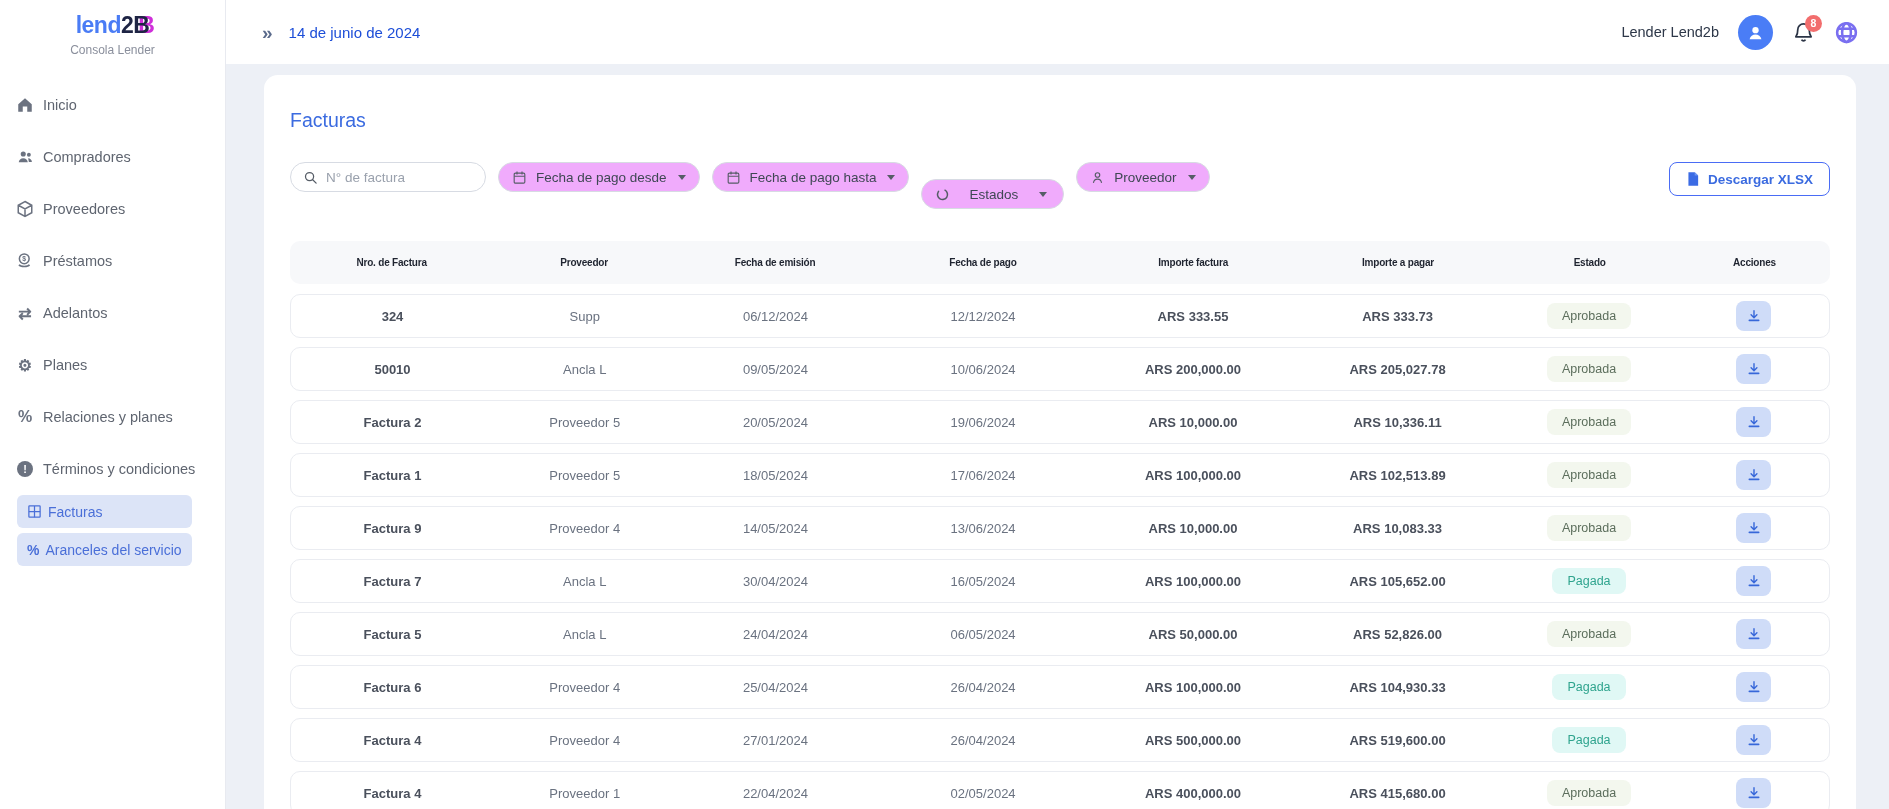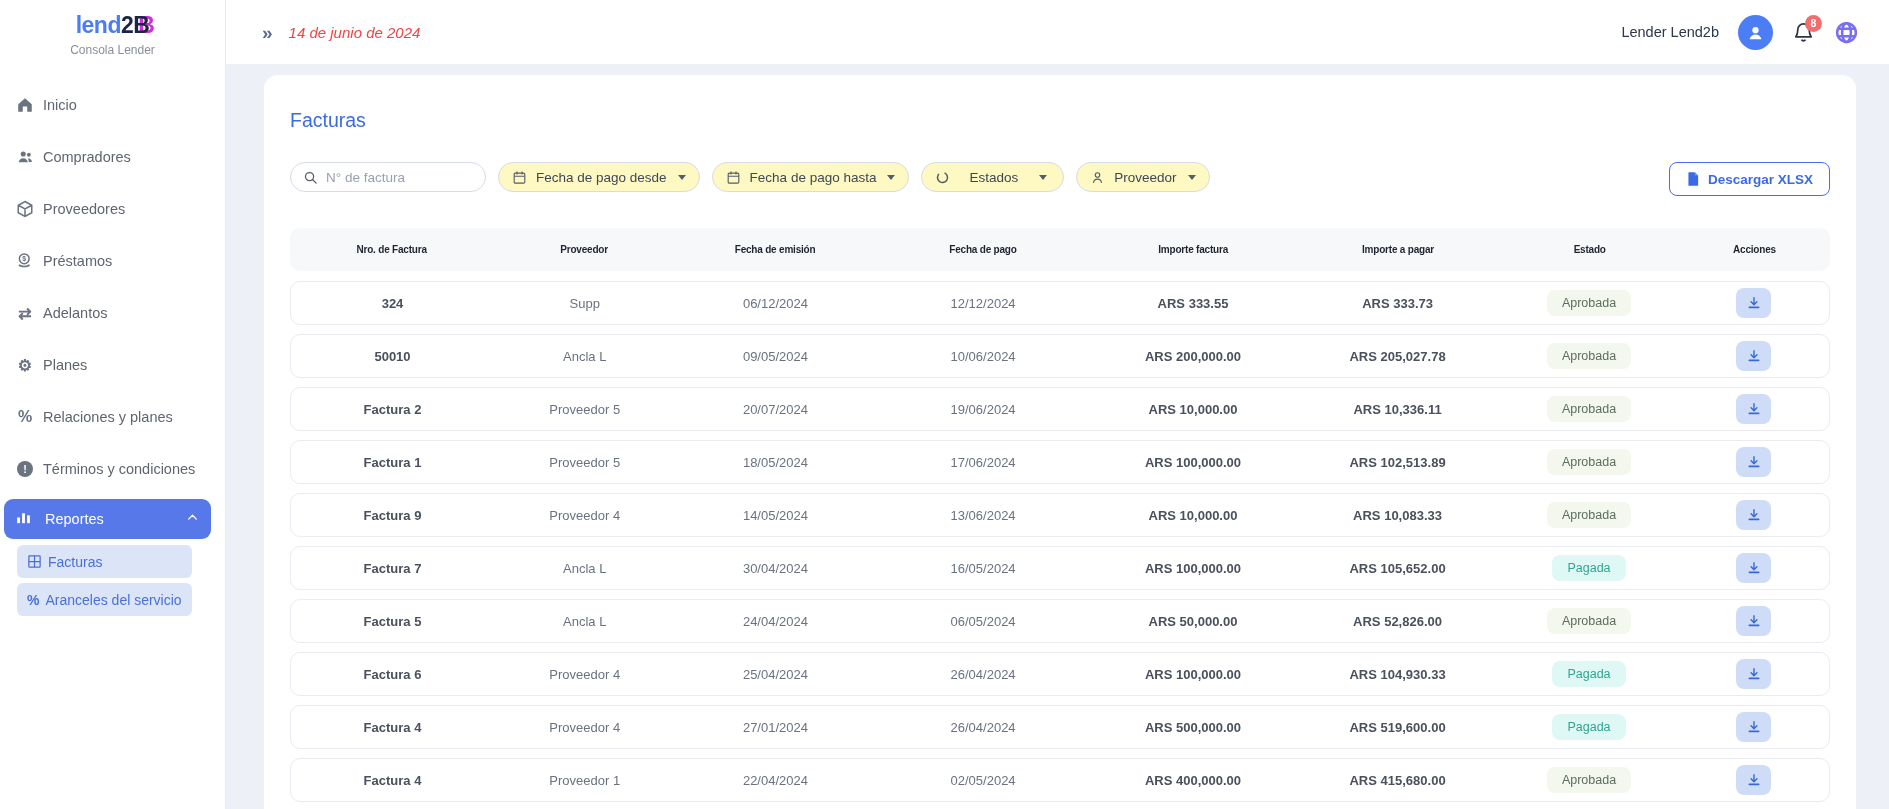--- a/index.html
+++ b/index.html
@@ -70,21 +70,21 @@
   .subitem svg{stroke:var(--subitem-text);fill:none;stroke-width:2;}
   .subitem .pct{font-weight:bold;font-size:14px;}
   
   .right-col{flex:1;display:flex;flex-direction:column;height:100%;}
   .topbar{
     height:64px;min-height:64px;background:#fff;
     display:flex;align-items:center;padding:0 30px 0 36px;
   }
   .topbar-left{display:flex;align-items:center;gap:16px;}
   .collapse-icon{font-size:19px;color:#5b6b8c;font-weight:bold;cursor:pointer;line-height:1;}
-  .topbar-date{font-size:15px;color:#ef4444;font-style:italic;}
+  .topbar-date{font-size:15px;color:#1d4ed8;}
   .topbar-right{margin-left:auto;display:flex;align-items:center;gap:19px;}
   .user-name{font-size:14.5px;color:#2d3748;}
   .avatar{
     width:35px;height:35px;border-radius:50%;background:var(--avatar-bg);
     display:flex;align-items:center;justify-content:center;cursor:pointer;
   }
   .bell-wrap{position:relative;cursor:pointer;display:flex;}
   .bell-badge{
     position:absolute;top:-6px;right:-7px;min-width:17px;height:17px;border-radius:50%;
     background:var(--notification-badge);color:#fff;font-size:10.5px;font-weight:bold;
@@ -106,21 +106,21 @@
   .search-box{
     width:196px;height:30px;border:1px solid #d7dbe3;border-radius:15px;
     display:flex;align-items:center;gap:8px;padding:0 12px;background:#fff;
   }
   .search-box input{
     border:none;outline:none;font-size:13.5px;color:#3f4754;width:100%;
     font-family:"Liberation Sans", sans-serif;background:transparent;
   }
   .search-box input::placeholder{color:#9aa1ad;}
   .pill{
-    height:30px;border:1px solid #d7dbe3;border-radius:15px;background:#fef9c3;
+    height:30px;border:1px solid #d7dbe3;border-radius:15px;background:#f0abfc;
     display:flex;align-items:center;gap:9px;padding:0 13px 0 13px;
     font-size:13.5px;color:#3f4754;cursor:pointer;white-space:nowrap;
   }
   .pill svg{stroke:#555c66;fill:none;stroke-width:1.8;}
   .caret{
     width:0;height:0;border-left:4.5px solid transparent;border-right:4.5px solid transparent;
     border-top:5.5px solid #555c66;margin-left:2px;
   }
   .xlsx-btn{
     margin-left:auto;height:34px;padding:0 16px;border:1.5px solid var(--primary);
@@ -216,35 +216,20 @@
       <span class="ni nav-glyph">%</span>
       <span>Relaciones y planes</span>
     </div>
     <div class="nav-item">
       <span class="ni">
           <span class="alert-circle">!</span>
         </span>
       <span>Términos y condiciones</span>
     </div>
 
-    <div class="nav-active">
-      <span class="ni">
-        <svg width="17" height="17" viewBox="0 0 24 24">
-            <rect x="3" y="12" width="4" height="8" fill="#fff" stroke="none"></rect>
-            <rect x="10" y="6" width="4" height="14" fill="#fff" stroke="none"></rect>
-            <rect x="17" y="9" width="4" height="11" fill="#fff" stroke="none"></rect>
-          </svg>
-      </span>
-      <span>Reportes</span>
-      <span class="chev">
-        <svg width="13" height="13" viewBox="0 0 24 24">
-            <path d="M5 15 L12 8 L19 15" fill="none" stroke="#fff" stroke-width="2.6" stroke-linecap="round"></path>
-          </svg>
-      </span>
-    </div>
     <div class="subitem">
       <span style="display:flex;">
         <svg width="15" height="15" viewBox="0 0 24 24">
             <rect x="3" y="3" width="18" height="18" rx="1"></rect>
             <path d="M3 12 H21 M12 3 V21"></path>
           </svg>
       </span>
       <span>Facturas</span>
     </div>
     <div class="subitem">
@@ -312,21 +297,21 @@
 
         <div class="pill">
           <svg width="15" height="15" viewBox="0 0 24 24">
               <rect x="3.5" y="5" width="17" height="16" rx="2"></rect>
               <path d="M8 2.5 V7 M16 2.5 V7 M3.5 10 H20.5"></path>
             </svg>
           <span>Fecha de pago hasta</span>
           <span class="caret"></span>
         </div>
 
-        <div class="pill" style="padding-right:16px;">
+        <div class="pill" style="padding-right:16px;margin-top:17px;">
           <svg width="15" height="15" viewBox="0 0 24 24">
               <circle cx="12" cy="12" r="8" fill="none" stroke="#555c66" stroke-width="2.4" stroke-dasharray="38 12" stroke-linecap="round" transform="rotate(-60 12 12)"></circle>
             </svg>
           <span style="margin:0 10px;">Estados</span>
           <span class="caret"></span>
         </div>
 
         <div class="pill">
           <svg width="15" height="15" viewBox="0 0 24 24">
               <circle cx="12" cy="8" r="3.6" fill="none"></circle>
@@ -391,21 +376,21 @@
               <svg width="14" height="14" viewBox="0 0 24 24">
                   <path d="M12 3 V14 M7 10 L12 15 L17 10" fill="none" stroke="#3767d9" stroke-width="2.4" stroke-linecap="round" stroke-linejoin="round"></path>
                   <path d="M4 19.5 H20" stroke="#3767d9" stroke-width="2.8" stroke-linecap="round"></path>
                 </svg>
             </button>
           </div>
         </div>
           <div class="trow">
           <div class="td strong">Factura 2</div>
           <div class="td">Proveedor 5</div>
-          <div class="td">20/07/2024</div>
+          <div class="td">20/05/2024</div>
           <div class="td">19/06/2024</div>
           <div class="td strong">ARS 10,000.00</div>
           <div class="td strong">ARS 10,336.11</div>
           <div class="td">
             <span class="badge badge-aprobada">Aprobada</span>
           </div>
           <div class="td">
             <button class="dl-btn">
               <svg width="14" height="14" viewBox="0 0 24 24">
                   <path d="M12 3 V14 M7 10 L12 15 L17 10" fill="none" stroke="#3767d9" stroke-width="2.4" stroke-linecap="round" stroke-linejoin="round"></path>

